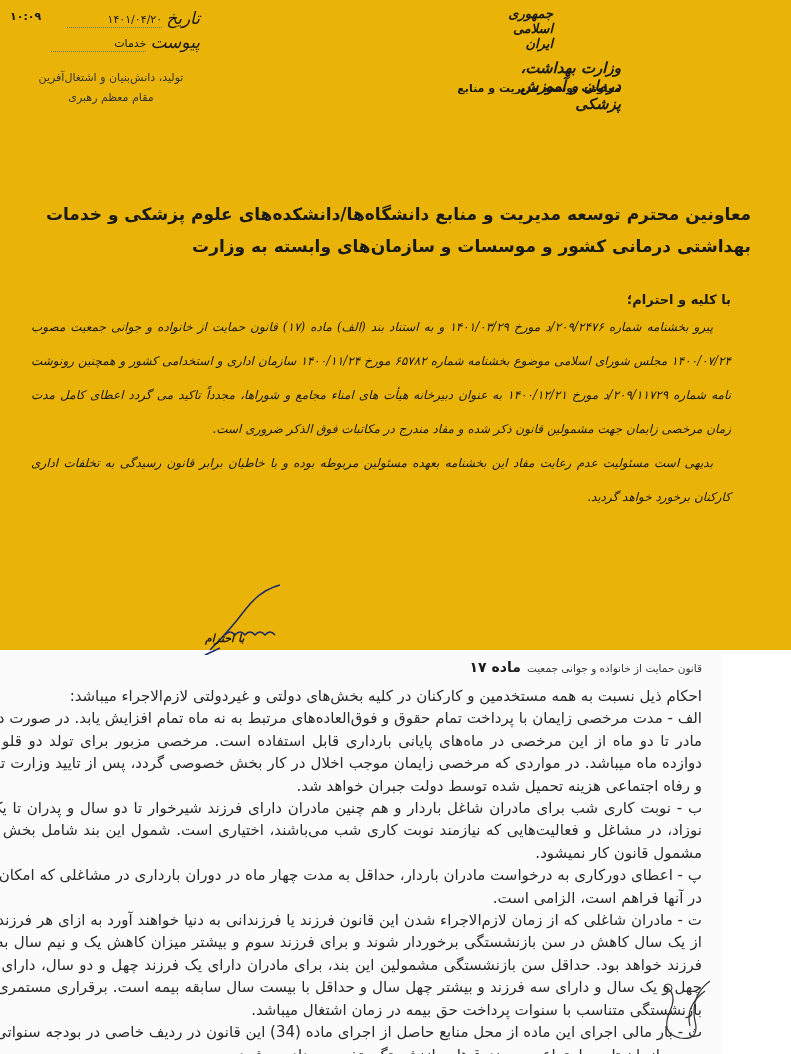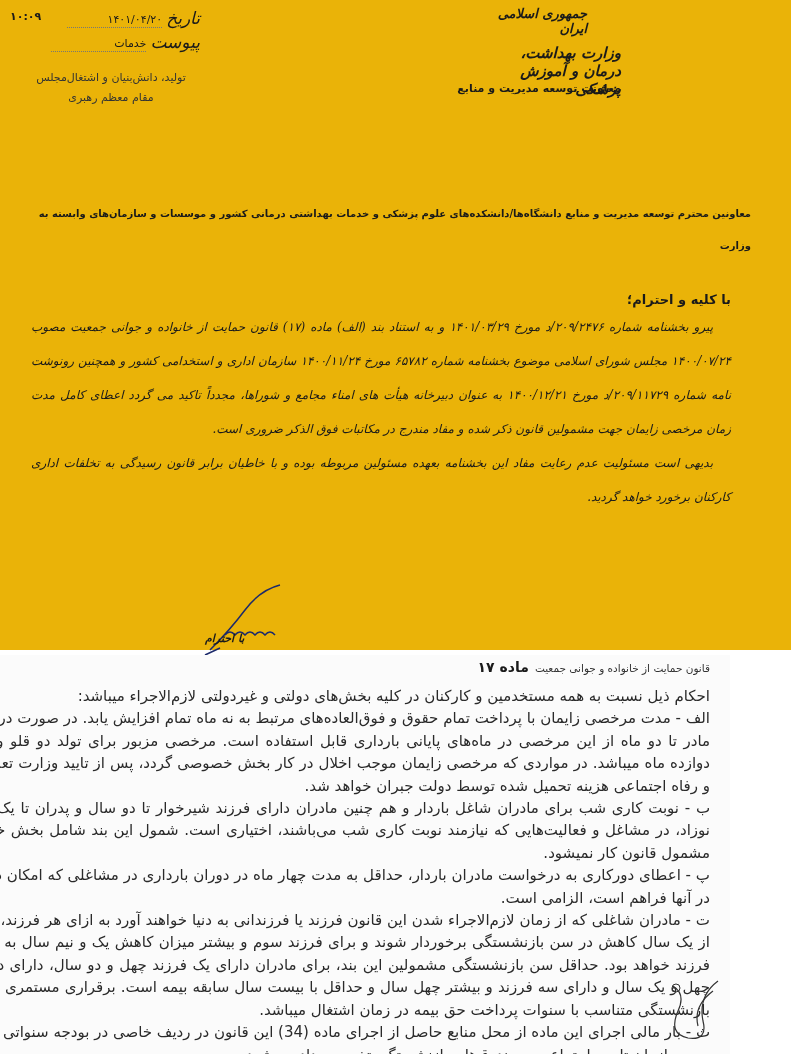--- a/index.html
+++ b/index.html
@@ -21,37 +21,37 @@
   .code-num { position: absolute; left: 0; top: 4px; font-size: 11px; font-weight: bold; }
   .meta-row { position: absolute; right: 0; display: flex; flex-direction: row-reverse; align-items: flex-end; gap: 4px; }
   .meta-row.date { top: 2px; }
   .meta-row.attach { top: 26px; }
   .meta-label { font-family: "DejaVu Serif", serif; font-style: italic; font-weight: normal; font-size: 17px; }
   .meta-val { font-size: 11px; border-bottom: 1px dotted #777; width: 95px; text-align: right; padding-bottom: 1px; }
   .slogan { position: absolute; left: 36px; top: 68px; width: 150px; text-align: center; font-size: 11px; line-height: 20px; color: #333; }
 
   
   .hdr-right { position: absolute; right: 170px; top: 6px; width: 130px; text-align: right; }
-  .republic { font-family: "DejaVu Serif", serif; font-style: italic; font-size: 13px; font-weight: bold; margin-right: 34px; }
+  .republic { font-family: "DejaVu Serif", serif; font-style: italic; font-size: 13px; font-weight: bold; margin-right: 68px; }
   .ministry { font-family: "DejaVu Serif", serif; font-style: italic; font-size: 15px; font-weight: bold; line-height: 18px; margin-top: 8px; }
   .deputy { position: absolute; right: 170px; top: 82px; font-size: 11px; font-weight: bold; }
 
   
-  .addressee { position: absolute; right: 40px; top: 198px; width: 720px; text-align: right; font-weight: bold; font-size: 10px; line-height: 32px; }
+  .addressee { position: absolute; right: 40px; top: 198px; width: 720px; text-align: right; font-weight: bold; font-size: 17px; line-height: 32px; }
 
   .greeting { position: absolute; right: 60px; top: 292px; font-weight: bold; font-size: 13px; }
 
   .body-text { position: absolute; right: 60px; top: 310px; width: 700px; text-align: justify; font-family: "DejaVu Serif", serif; font-size: 12px; line-height: 34px; font-style: italic; }
   .body-text p { margin: 0; text-indent: 18px; }
 
   .signature { position: absolute; left: 200px; top: 580px; width: 90px; height: 80px; }
   .sig-text { position: absolute; left: 205px; top: 632px; font-size: 11px; font-weight: bold; font-style: italic; font-family: "DejaVu Serif", serif; }
 
   
-  .article { position: absolute; left: 0; top: 655px; width: 722px; height: 399px; background: #fbfbfb; padding-left: 8px; }
+  .article { position: absolute; left: 0; top: 655px; width: 722px; height: 399px; background: #fbfbfb; }
   .art-title { position: absolute; right: 20px; top: 4px; display: flex; flex-direction: row-reverse; align-items: baseline; gap: 6px; }
   .art-num { font-size: 14px; font-weight: bold; }
   .art-sub { font-size: 10.5px; color: #333; }
   .art-body { position: absolute; right: 20px; top: 30px; width: 760px; text-align: justify; font-size: 15px; line-height: 22.4px; color: #2a2a2a; }
   .art-body p { margin: 0; }
 
   .watermark { position: absolute; right: 2px; bottom: 8px; width: 70px; height: 70px; }
 </style>
 </head>
 <body>
@@ -63,21 +63,21 @@
     <div class="meta-row date">
       <span class="meta-label rtl">تاریخ</span>
       <span class="meta-val rtl">۱۴۰۱/۰۴/۲۰</span>
     </div>
     <div class="meta-row attach">
       <span class="meta-label rtl">پیوست</span>
       <span class="meta-val rtl">خدمات</span>
     </div>
   </div>
   <div class="slogan rtl">
-    <div>تولید، دانش‌بنیان و اشتغال‌مجلس</div>
+    <div>تولید، دانش‌بنیان و اشتغال‌آفرین</div>
     <div>مقام معظم رهبری</div>
   </div>
 
   <div class="hdr-right rtl">
     <div class="republic">جمهوری اسلامی ایران</div>
     <div class="ministry">وزارت بهداشت، درمان و آموزش پزشکی</div>
   </div>
   <div class="deputy rtl">معاونت توسعه مدیریت و منابع</div>
 
   <div class="addressee rtl">معاونین محترم توسعه مدیریت و منابع دانشگاه‌ها/دانشکده‌های علوم پزشکی و خدمات بهداشتی درمانی کشور و موسسات و سازمان‌های وابسته به وزارت</div>

